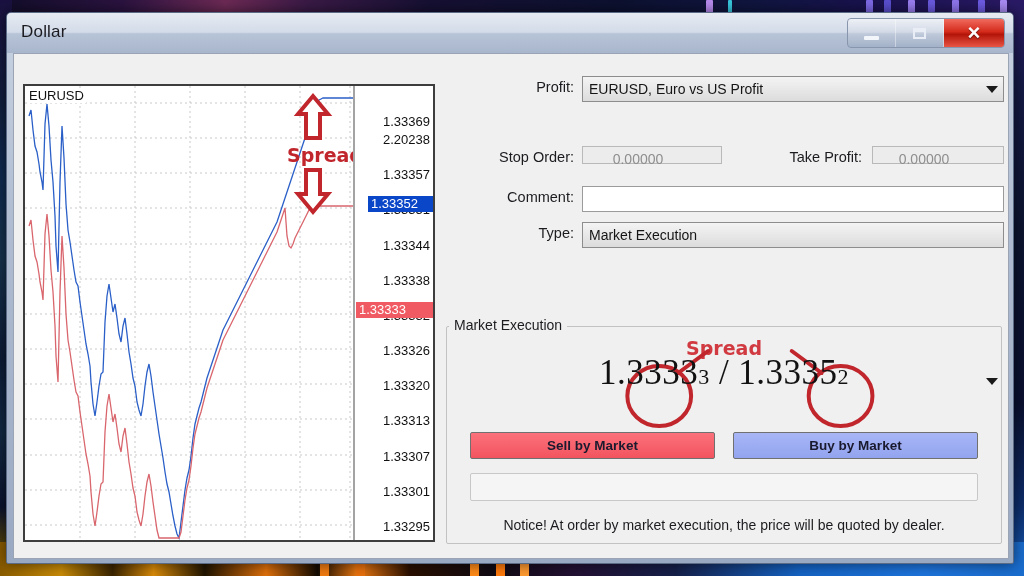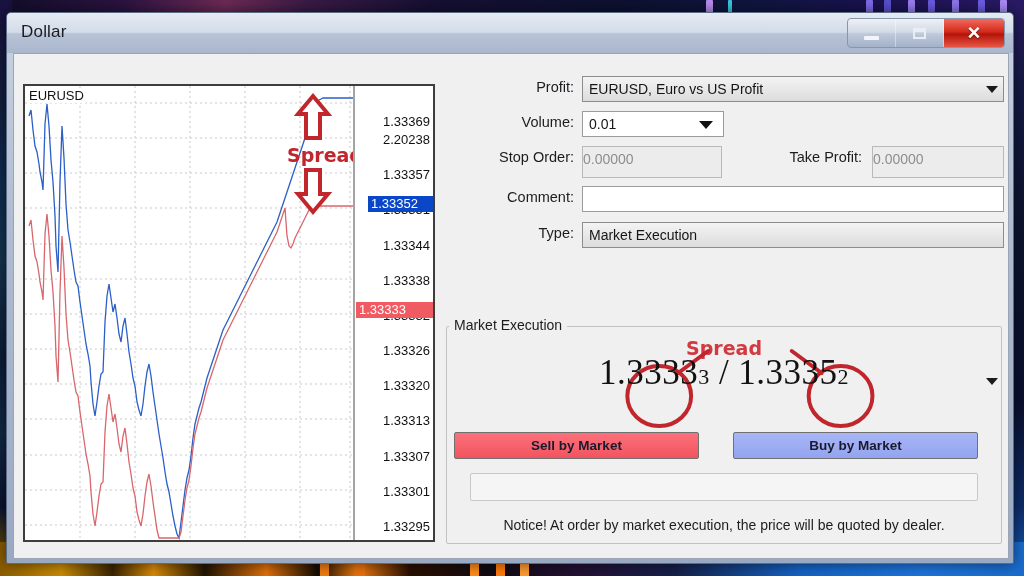--- a/index.html
+++ b/index.html
@@ -128,23 +128,23 @@
   .combo {
     position: absolute; height: 26px; border: 1px solid #8d8d8d;
     background: linear-gradient(180deg,#f4f4f4,#dcdcdc);
     font-size: 14px; color: #151515; line-height: 24px; padding-left: 6px;
   }
   .textbox {
     position: absolute; height: 26px; border: 1px solid #9b9b9b;
     background: #fff; font-size: 14px; color: #151515; line-height: 24px; padding-left: 6px;
   }
   .spinbox {
-    position: absolute; height: 32px; border: 1px solid #b9b9b9;
+    position: absolute; height: 18px; border: 1px solid #b9b9b9;
     background: #ececec; font-size: 14px; color: #8e8e8e;
-    line-height: 24px; text-align: left; padding-right: 28px;
+    line-height: 24px; text-align: center; padding-right: 28px;
   }
 
   
   #groupbox {
     position: absolute; left: 432px; top: 272px; width: 556px; height: 218px;
     border: 1px solid #c2c2c2; border-radius: 2px;
   }
   #groupbox-title {
     position: absolute; left: 2px; top: -10px; background: #f0f0f0;
     padding: 0 5px; font-size: 14px; color: #1c1c20;
@@ -161,21 +161,21 @@
     font-family: "DejaVu Sans", sans-serif;
   }
   #anno-svg { position: absolute; left: 0; top: -6px; width: 100%; height: 110px; pointer-events: none; }
 
   .mkt-btn {
     position: absolute; top: 105px; height: 27px; border: 1px solid #707070;
     font-size: 13.5px; font-weight: bold; color: #1a1a2e;
     display: flex; align-items: center; justify-content: center; cursor: pointer;
     border-radius: 2px;
   }
-  #sell-btn { left: 7px; width: 245px; background: linear-gradient(180deg,#fb717b,#f2545f); }
+  #sell-btn { left: 23px; width: 245px; background: linear-gradient(180deg,#fb717b,#f2545f); }
   #buy-btn  { right: 23px; width: 245px; background: linear-gradient(180deg,#a8b6f6,#93a4ef); }
 
   #status-strip {
     position: absolute; left: 23px; right: 23px; top: 146px; height: 28px;
     background: #f5f5f5; border: 1px solid #c8c8c8; border-radius: 2px;
   }
   #notice-text {
     position: absolute; left: 0; top: 190px; width: 100%; text-align: center;
     font-size: 14px; color: #1c1c20;
   }
@@ -292,25 +292,20 @@
     </div>
 
     <div id="form-panel">
 
       <div class="frow" style="top:0;">
         <div class="flabel" style="left:0;width:130px;">Profit:</div>
         <div class="combo" style="left:138px;width:422px;">EURUSD, Euro vs US Profit</div>
         <div style="position:absolute;left:542px;top:10px;width:0;height:0;border-left:6px solid transparent;border-right:6px solid transparent;border-top:7px solid #1a1a1a;"></div>
       </div>
 
-      <div class="frow" style="top:35px;">
-        <div class="flabel" style="left:0;width:130px;">Volume:</div>
-        <div class="textbox" style="left:138px;width:142px;">0.01</div>
-        <div style="position:absolute;left:255px;top:10px;width:0;height:0;border-left:7px solid transparent;border-right:7px solid transparent;border-top:8px solid #111;"></div>
-      </div>
 
       <div class="frow" style="top:70px;">
         <div class="flabel" style="left:0;width:130px;">Stop Order:</div>
         <div class="spinbox" style="left:138px;width:140px;">0.00000</div>
         <div class="flabel" style="left:298px;width:120px;">Take Profit:</div>
         <div class="spinbox" style="left:428px;width:132px;">0.00000</div>
       </div>
 
       <div class="frow" style="top:110px;">
         <div class="flabel" style="left:0;width:130px;">Comment:</div>

